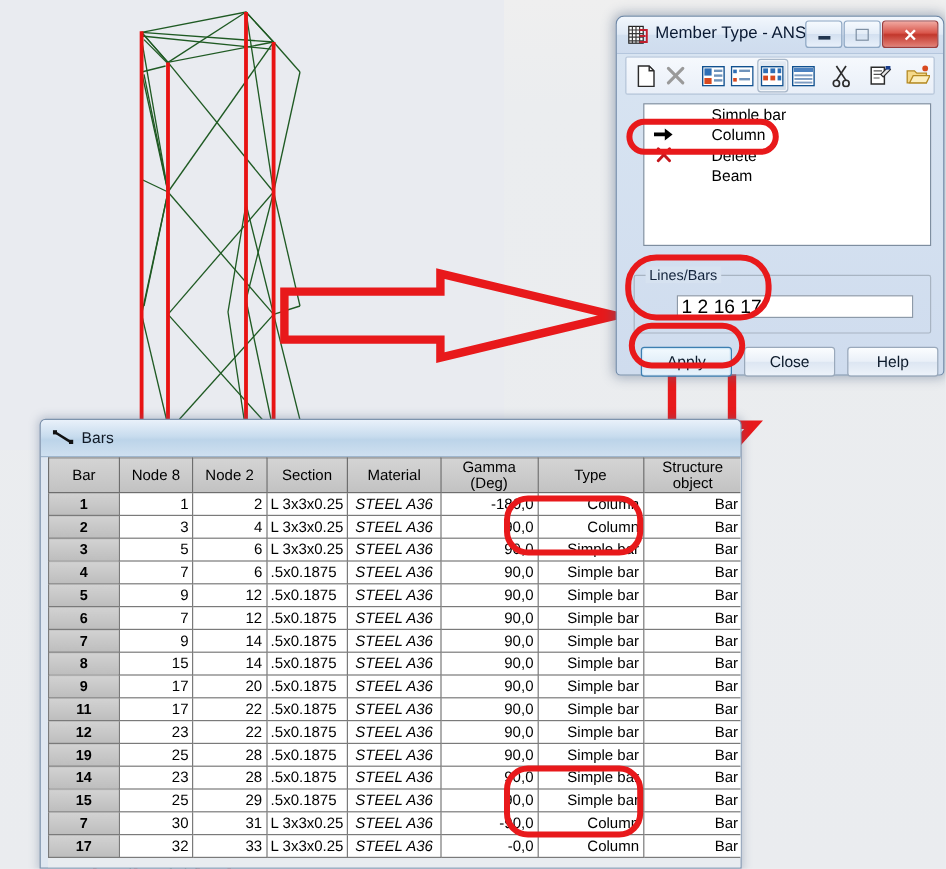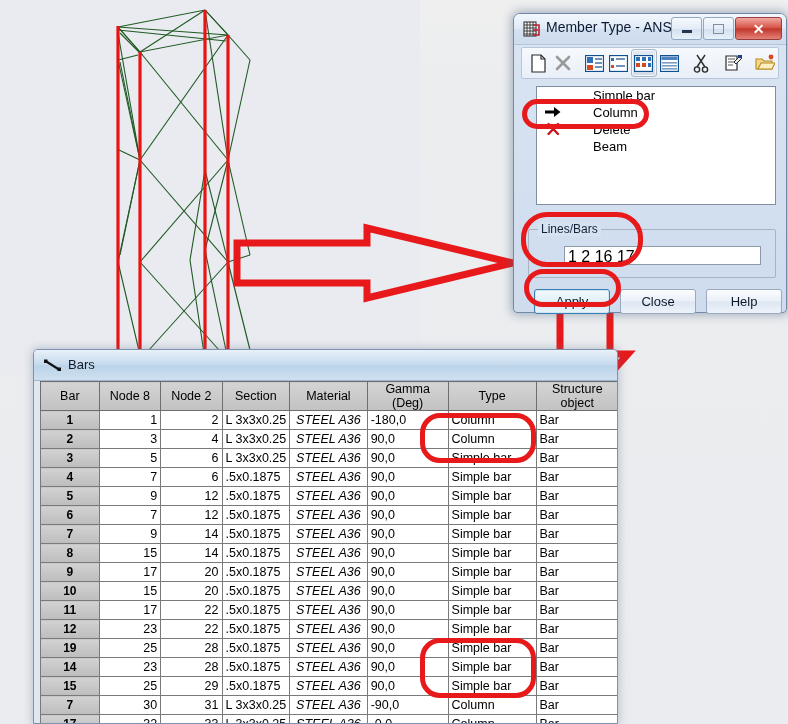--- a/index.html
+++ b/index.html
@@ -192,21 +192,21 @@
     white-space: nowrap;
     overflow: hidden;
   }
   table.grid td.rowhdr {
     background: linear-gradient(180deg,#d2d2d2 0%, #bdbdbd 100%);
     text-align: center; font-weight: bold; font-size: 12px;
   }
   td.num { text-align: right; }
   td.sect { text-align: left; }
   td.mat { text-align: center; font-style: italic; }
-  td.rgt { }
+  td.rgt { text-align: right; }
 
   .col-bar   { width: 62px; }
   .col-n1    { width: 64px; }
   .col-n2    { width: 64px; }
   .col-sec   { width: 62px; }
   .col-mat   { width: 78px; }
   .col-gam   { width: 84px; }
   .col-typ   { width: 90px; }
   .col-so    { width: 85px; }
 </style>
@@ -595,30 +595,20 @@
               <td class="rowhdr">9</td>
               <td class="num">17</td>
               <td class="num">20</td>
               <td class="sect">.5x0.1875</td>
               <td class="mat">STEEL A36</td>
               <td class="rgt">90,0</td>
               <td class="rgt">Simple bar</td>
               <td class="rgt">Bar</td>
             </tr>
             <tr>
-              <td class="rowhdr">10</td>
-              <td class="num">15</td>
-              <td class="num">20</td>
-              <td class="sect">.5x0.1875</td>
-              <td class="mat">STEEL A36</td>
-              <td class="rgt">90,0</td>
-              <td class="rgt">Simple bar</td>
-              <td class="rgt">Bar</td>
-            </tr>
-            <tr>
               <td class="rowhdr">11</td>
               <td class="num">17</td>
               <td class="num">22</td>
               <td class="sect">.5x0.1875</td>
               <td class="mat">STEEL A36</td>
               <td class="rgt">90,0</td>
               <td class="rgt">Simple bar</td>
               <td class="rgt">Bar</td>
             </tr>
             <tr>

